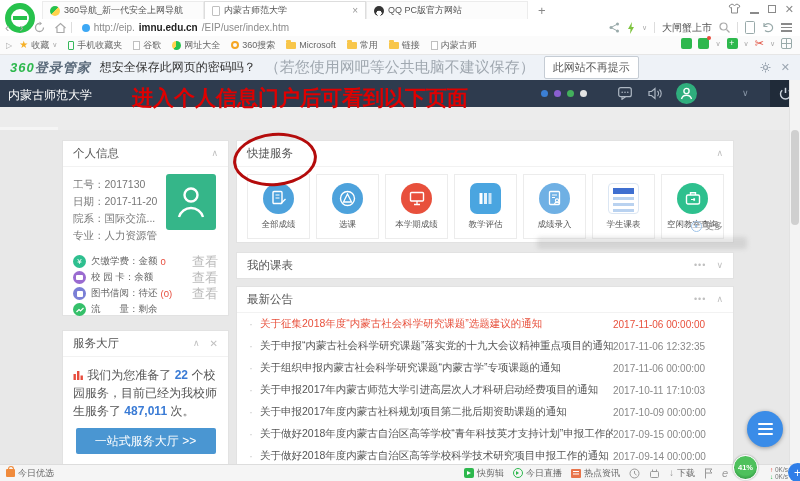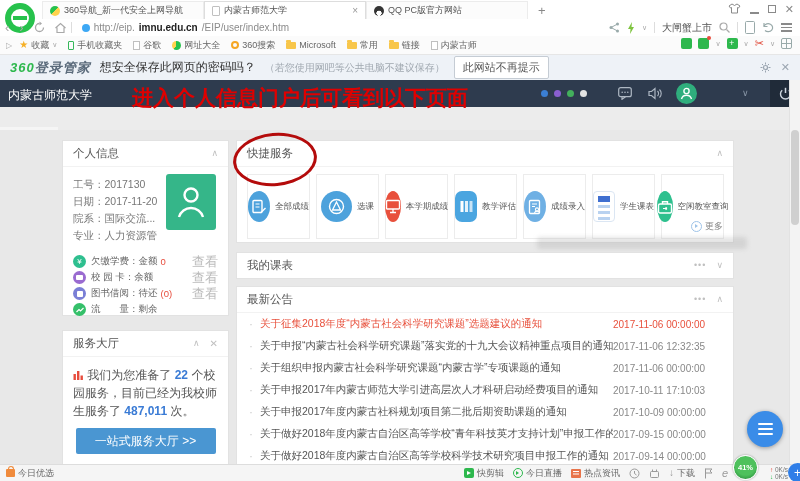--- a/index.html
+++ b/index.html
@@ -58,21 +58,21 @@
   .x-scissors{color:#e04b3a;font-size:11px;line-height:11px;width:auto!important;height:auto!important;background:none!important;}
   .x-grid{background:none!important;border:1px solid #9aa;box-sizing:border-box;position:relative;}
   .x-grid::after{content:"";position:absolute;left:4px;top:0;bottom:0;width:1px;background:#9aa;}
   .x-grid::before{content:"";position:absolute;top:4px;left:0;right:0;height:1px;background:#9aa;}
   
   .pwbar{position:absolute;top:55px;left:0;right:0;height:25px;background:#eef2f7;border-bottom:1px solid #d9dfe7;
     display:flex;align-items:center;padding:0 10px;gap:9px;}
   .pw-brand{font-size:13px;font-weight:bold;color:#8aa0b4;letter-spacing:1px;font-style:italic;}
   .pw-brand b{color:#2db84d;}
   .pw-q{font-size:12px;color:#333;}
-  .pw-hint{font-size:10px;color:#a0a8b0;text-align:center;}
+  .pw-hint{font-size:15px;color:#a0a8b0;text-align:center;}
   .pw-save{display:flex;align-items:center;gap:4px;background:#5cb85c;color:#fff;font-size:11px;
     padding:3px 10px;border-radius:2px;border:1px solid #4aa34a;}
   .pw-dismiss{background:#fff;border:1px solid #c5ccd4;color:#555;font-size:11px;padding:3px 8px;border-radius:2px;}
   .pw-right{margin-left:auto;display:flex;gap:10px;color:#9aa5b0;font-size:11px;align-items:center;}
   
   .phead{position:absolute;top:80px;left:0;right:0;height:27px;background:#2e3b4e;}
   .phead-title{position:absolute;left:8px;top:7px;color:#fff;font-size:12px;}
   .dots{position:absolute;left:541px;top:10px;display:flex;gap:6px;}
   .dot{width:7px;height:7px;border-radius:50%;}
   .phico{position:absolute;top:5px;}
@@ -107,21 +107,21 @@
   .staction{margin-left:auto;color:#bbb;font-size:13px;}
   
   .hall-msg{padding:9px 10px 0;font-size:12px;color:#555;line-height:18px;}
   .hall-msg b{color:#3a7bd5;}
   .hall-btn{display:block;margin:8px auto 0;width:140px;height:26px;background:#4a96d2;color:#fff;
     font-size:12px;border:none;border-radius:2px;font-family:inherit;}
   .hall-div{margin:11px 10px 0;border-top:1px solid #efefef;}
   .today-row{display:flex;align-items:center;gap:8px;padding:8px 12px;}
   
   .qrow{display:flex;gap:6px;padding:7px 0 0 10px;}
-  .qcard{width:61px;height:63px;border:1px solid #ececec;display:flex;flex-direction:row;align-items:center;
+  .qcard{width:61px;height:63px;border:1px solid #ececec;display:flex;flex-direction:column;align-items:center;
     justify-content:center;gap:5px;background:#fff;}
   .qicon{width:31px;height:31px;border-radius:50%;display:flex;align-items:center;justify-content:center;}
   .qlabel{font-size:8.5px;color:#555;white-space:nowrap;}
   .q-table{border-radius:4px;background:#fff;border:1px solid #dbe6f3;box-sizing:border-box;position:relative;overflow:hidden;}
   .q-table i{position:absolute;left:4px;right:4px;height:3px;background:#b9d2f0;}
   .q-table .tbar{top:4px;height:6px;background:#3f6fd0;}
   .q-table .l1{top:13px;} .q-table .l2{top:19px;} .q-table .l3{top:25px;}
   .qmore{position:absolute;right:10px;bottom:9px;display:flex;align-items:center;gap:3px;font-size:9px;color:#888;}
   .qmore i{width:9px;height:9px;border:1px solid #9ec3e8;border-radius:50%;position:relative;}
   .qmore i::after{content:"";position:absolute;left:3px;top:2px;border-left:3px solid #9ec3e8;

